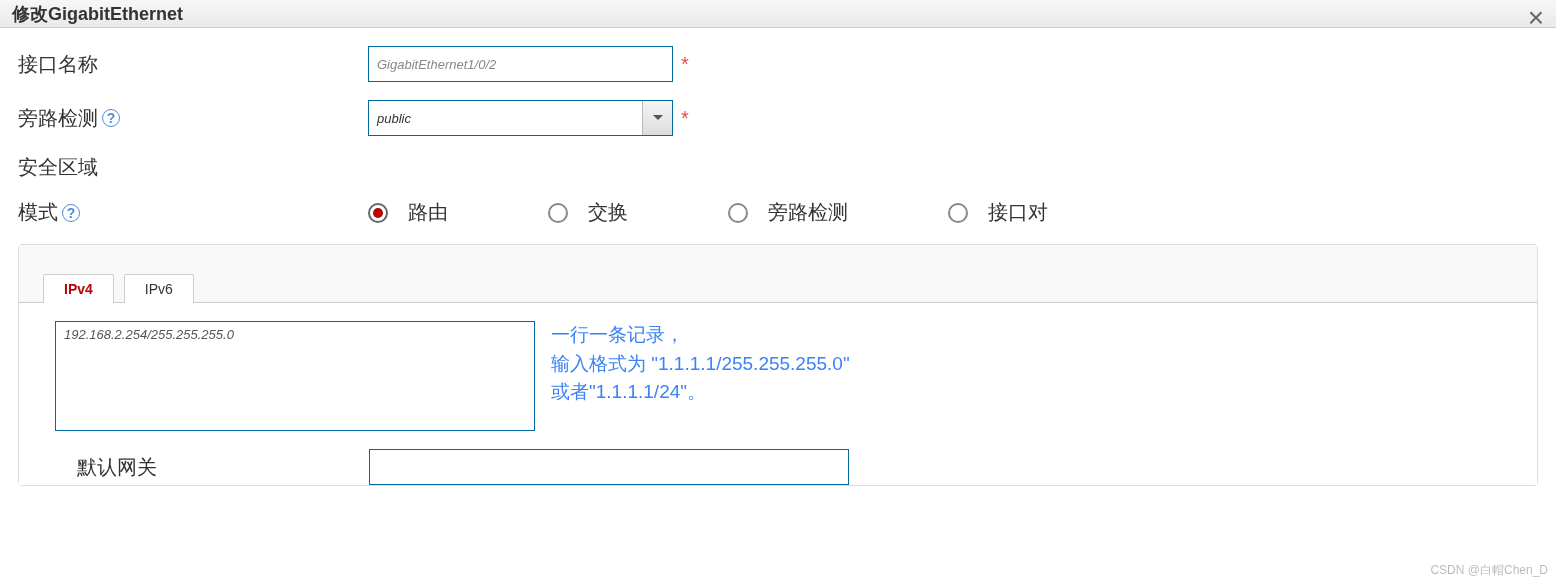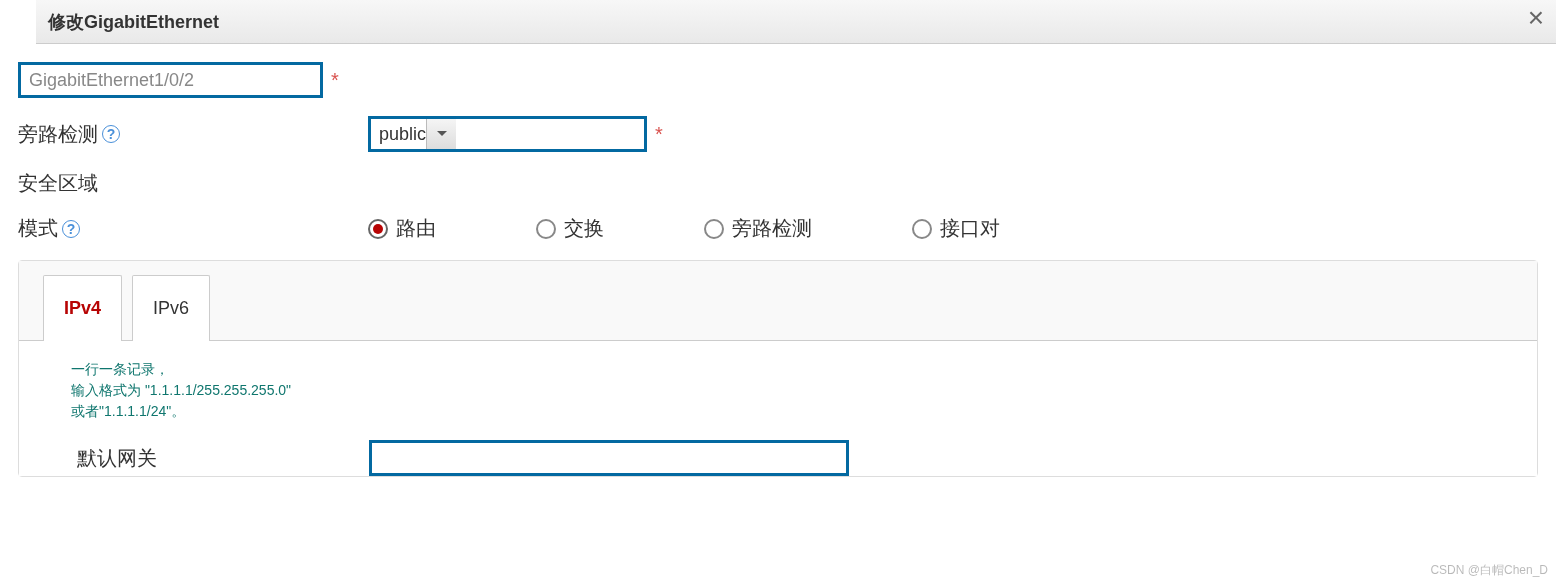--- a/index.html
+++ b/index.html
@@ -7,26 +7,25 @@
     margin: 0;
     font-family: "Microsoft YaHei", Arial, sans-serif;
     font-size: 18px;
     color: #333;
     background: #fff;
     width: 1556px;
   }
   .dialog-header {
     background: linear-gradient(#f7f7f7, #e9e9e9);
     border-bottom: 1px solid #ccc;
-    height: 44px;
+    height: 28px;
     display: flex;
     align-items: center;
     padding: 0 12px;
     position: relative;
-    margin-left: 36px;
   }
   .dialog-header .title {
     font-weight: bold;
     font-size: 18px;
     color: #333;
   }
   .dialog-header .close {
     position: absolute;
     right: 12px;
     top: 4px;
@@ -56,51 +55,53 @@
     width: 18px;
     height: 18px;
     border: 1px solid #4a90d9;
     border-radius: 50%;
     color: #4a90d9;
     font-size: 14px;
     font-weight: bold;
     margin-left: 4px;
   }
   input.text, .select-box, textarea.text {
-    border: 3px solid #0369a1;
-    font-size: 18px;
+    border: 1px solid #0369a1;
+    font-size: 13px;
     padding: 4px 8px;
     color: #555;
     font-family: inherit;
     background: #fff;
+    font-style: italic;
   }
   input.text { width: 305px; height: 36px; }
   input.text.disabled { color: #888; background: #fff; }
   .select-box {
-    width: 279px;
+    width: 305px;
     height: 36px;
     display: flex;
     align-items: center;
+    justify-content: space-between;
     padding: 0 0 0 8px;
     cursor: pointer;
   }
   .select-box .value { color: #333; }
   .select-box .dd-btn {
     width: 30px;
     height: 100%;
     background: linear-gradient(#f5f5f5,#ddd);
     border-left: 1px solid #bbb;
     display: flex;
     align-items: center;
     justify-content: center;
   }
   .select-box .dd-btn svg { width: 12px; height: 8px; fill: #555; }
   .required { color: #d9534f; margin-left: 8px; font-size: 20px; }
   .radio-group { display: flex; align-items: center; gap: 100px; }
-  .radio-item { display: flex; align-items: center; gap: 8px; font-size: 20px; cursor: pointer; }
+  .radio-item { display: flex; align-items: center; gap: 20px; font-size: 20px; cursor: pointer; }
   .radio {
     width: 20px; height: 20px;
     border: 2px solid #888;
     border-radius: 50%;
     display: inline-flex;
     align-items: center;
     justify-content: center;
     background: #fff;
   }
   .radio .dot { width: 10px; height: 10px; border-radius: 50%; background: #b70404; display: none; }
@@ -115,45 +116,46 @@
   }
   .tabs {
     display: flex;
     padding: 14px 0 0 24px;
     gap: 10px;
     background: #f9f9f9;
   }
   .tab {
     border: 1px solid #ccc;
     border-bottom: none;
-    padding: 22px 20px;
-    background: #fff;
-    font-size: 18px;
+    padding: 6px 20px;
+    background: #fff;
+    font-size: 14px;
     cursor: pointer;
     color: #333;
     border-top-left-radius: 2px;
     border-top-right-radius: 2px;
+    margin-top: 15px;
   }
   .tab.active { font-weight: bold; color: #b70404; position: relative; z-index: 2; background: #fff; }
   .tab-content {
     background: #fff;
     border-top: 1px solid #ccc;
     margin-top: -1px;
     padding: 18px 0 0 36px;
   }
   .tab-content .row .label-col { width: 314px; }
   textarea.text {
     width: 480px; height: 110px;
     resize: none;
     line-height: 1.4;
   }
   .hint {
     margin-left: 16px;
-    font-size: 14px;
-    color: #0f766e;
+    font-size: 19px;
+    color: #3b82f6;
     line-height: 1.5;
   }
   .watermark {
     position: fixed;
     right: 8px;
     bottom: 4px;
     color: rgba(0,0,0,0.28);
     font-size: 12px;
   }
 </style>
@@ -161,20 +163,21 @@
 <body>
 
 <div class="dialog-header">
   <span class="title">修改GigabitEthernet</span>
   <span class="close">×</span>
 </div>
 
 <div class="form-body">
 
   <div class="row">
+    <div class="label-col">接口名称</div>
     <div class="field-col">
       <input class="text disabled" readonly="" value="GigabitEthernet1/0/2" style="">
       <span class="required">*</span>
     </div>
   </div>
 
 
   <div class="row">
     <div class="label-col">
       <span>旁路检测</span>
@@ -229,20 +232,21 @@
   <div class="sub-panel">
     <div class="tabs">
       <div class="tab active">IPv4</div>
       <div class="tab">IPv6</div>
     </div>
     <div class="tab-content">
 
 
       <div class="row" style="align-items:flex-start">
         <div class="field-col" style="align-items:flex-start">
+          <textarea class="text" style="">192.168.2.254/255.255.255.0</textarea>
           <div class="hint">
             <div>一行一条记录，</div>
             <div>输入格式为 "1.1.1.1/255.255.255.0"</div>
             <div>或者"1.1.1.1/24"。</div>
           </div>
         </div>
       </div>
 
       <div class="row" style="margin-bottom:0">
         <div class="label-col" style="padding-left:22px">默认网关</div>

